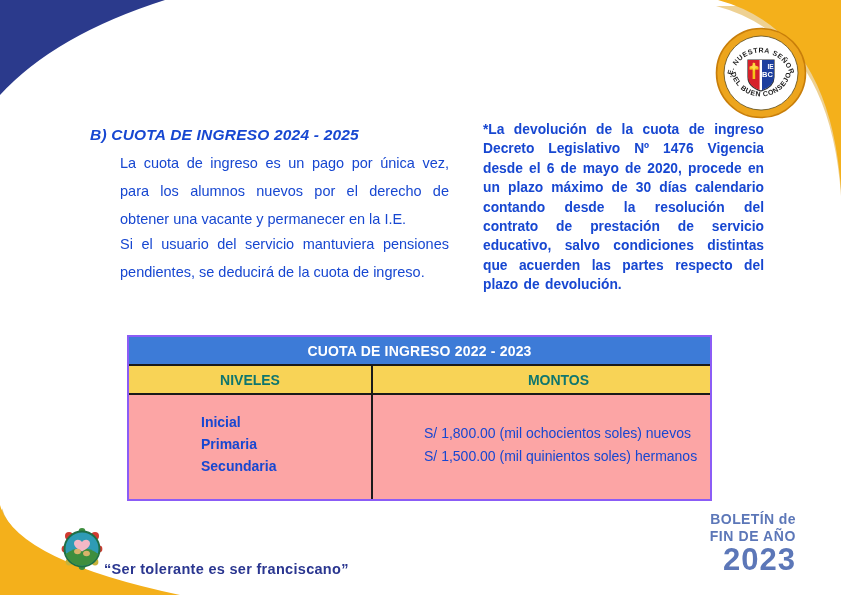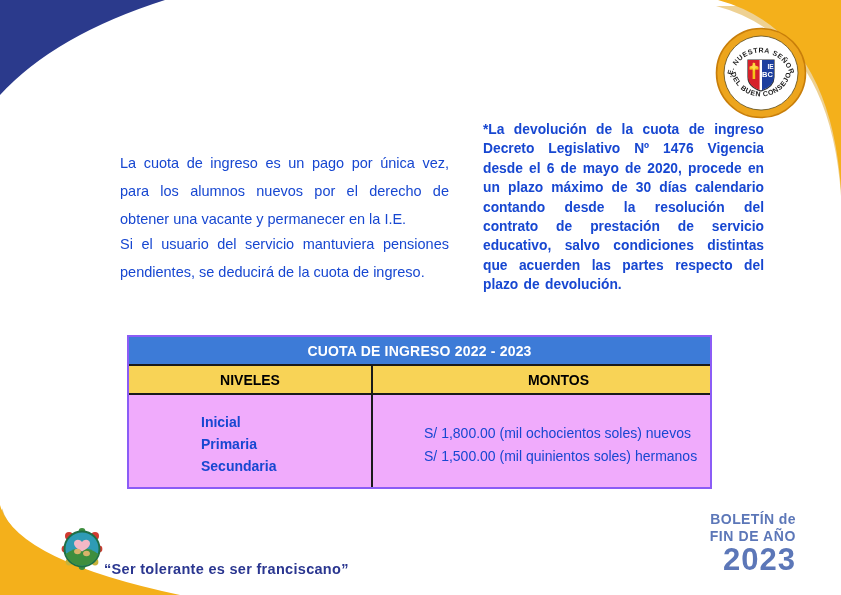--- a/index.html
+++ b/index.html
@@ -28,24 +28,24 @@
     position:absolute;left:127px;top:335px;width:585px;
     border:2px solid #8b5cf6;box-sizing:border-box;background:#fff;
   }
   .t-title{
     height:27px;background:#3D7BD7;color:#ffffff;font-weight:bold;font-size:14px;
     display:flex;align-items:center;justify-content:center;border-bottom:2px solid #1a1a1a;
     letter-spacing:.2px;
   }
   .t-head{display:flex;height:27px;background:#F8D356;border-bottom:2px solid #1a1a1a;}
   .t-head .cell{display:flex;align-items:center;justify-content:center;
-    font-weight:bold;font-size:14px;color:#000000;}
+    font-weight:bold;font-size:14px;color:#0f766e;}
   .c1{width:42%;box-sizing:border-box;border-right:2px solid #1a1a1a;}
   .c2{flex:1;box-sizing:border-box;margin-left:34px;}
-  .t-body{display:flex;height:92px;background:#f0abfc;justify-content:space-between;}
+  .t-body{display:flex;height:104px;background:#fca5a5;justify-content:space-between;}
   .t-body .c1{padding:16px 0 0 72px;color:#1747D1;font-weight:bold;font-size:14px;line-height:22px;}
   .t-body .c2{padding:27px 0 0 17px;color:#1747D1;font-size:14px;line-height:23px;}
   
   .motto{
     position:absolute;left:104px;top:549px;font-size:14.5px;font-weight:bold;color:#2A3690;
     letter-spacing:.3px;
     margin-top:12px;
   }
   .footer-logo{position:absolute;left:59px;top:526px;}
   .boletin{
@@ -95,20 +95,21 @@
 
       <rect x="37.6" y="36" width="2.6" height="16" fill="#F5C518"></rect>
       <rect x="34.5" y="40" width="9" height="2.6" fill="#F5C518"></rect>
       <path d="M38.9,35 l1.3,3.4 3.4,1.3 -3.4,1.3 -1.3,3.4 -1.3,-3.4 -3.4,-1.3 3.4,-1.3 Z" fill="#FFDE4D" opacity="0.9"></path>
 
       <text x="55.5" y="41.5" font-family="Liberation Sans, sans-serif" font-size="6.5" font-weight="bold" fill="#ffffff" text-anchor="middle">IE</text>
       <text x="52.5" y="50" font-family="Liberation Sans, sans-serif" font-size="7.5" font-weight="bold" fill="#ffffff" text-anchor="middle">BC</text>
     </g>
   </svg>
 
+  <div class="heading">B) CUOTA DE INGRESO 2024 - 2025</div>
   <div class="para para1">La cuota de ingreso es un pago por única vez, para los alumnos nuevos por el derecho de obtener una vacante y permanecer en la I.E.</div>
   <div class="para para2">Si el usuario del servicio mantuviera pensiones pendientes, se deducirá de la cuota de ingreso.</div>
   <div class="note">*La devolución de la cuota de ingreso Decreto Legislativo Nº 1476 Vigencia desde el 6 de mayo de 2020, procede en un plazo máximo de 30 días calendario contando desde la resolución del contrato de prestación de servicio educativo, salvo condiciones distintas que acuerden las partes respecto del plazo de devolución.</div>
 
   <div class="fee-table">
     <div class="t-title">CUOTA DE INGRESO 2022 - 2023</div>
     <div class="t-head">
       <div class="cell c1">NIVELES</div>
       <div class="cell c2">MONTOS</div>
     </div>

